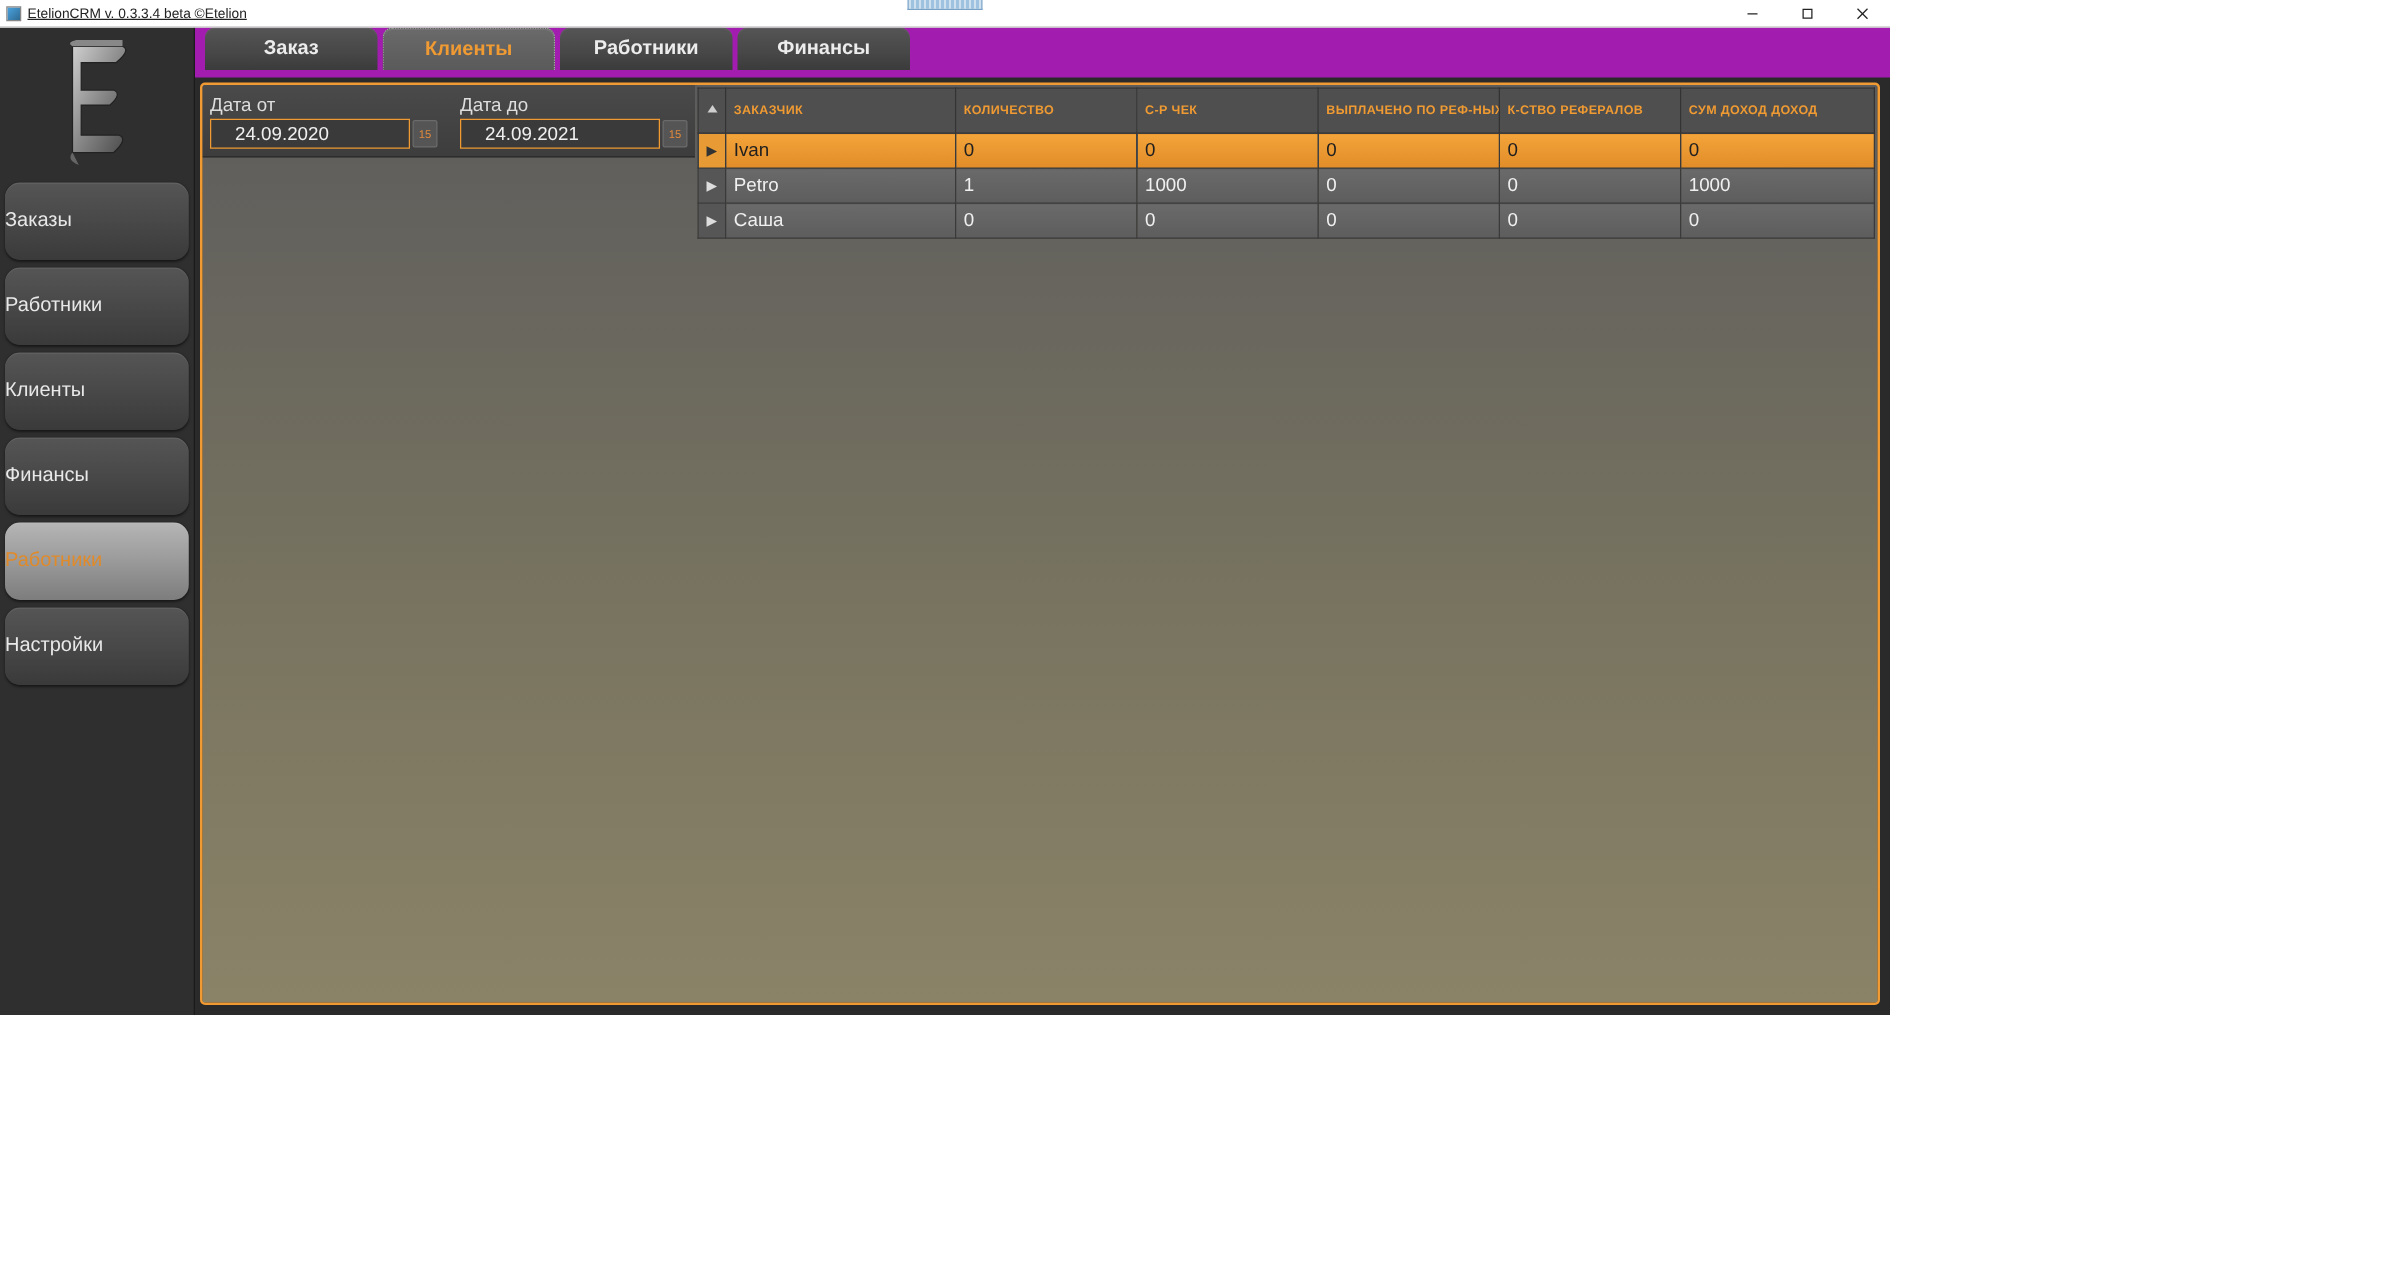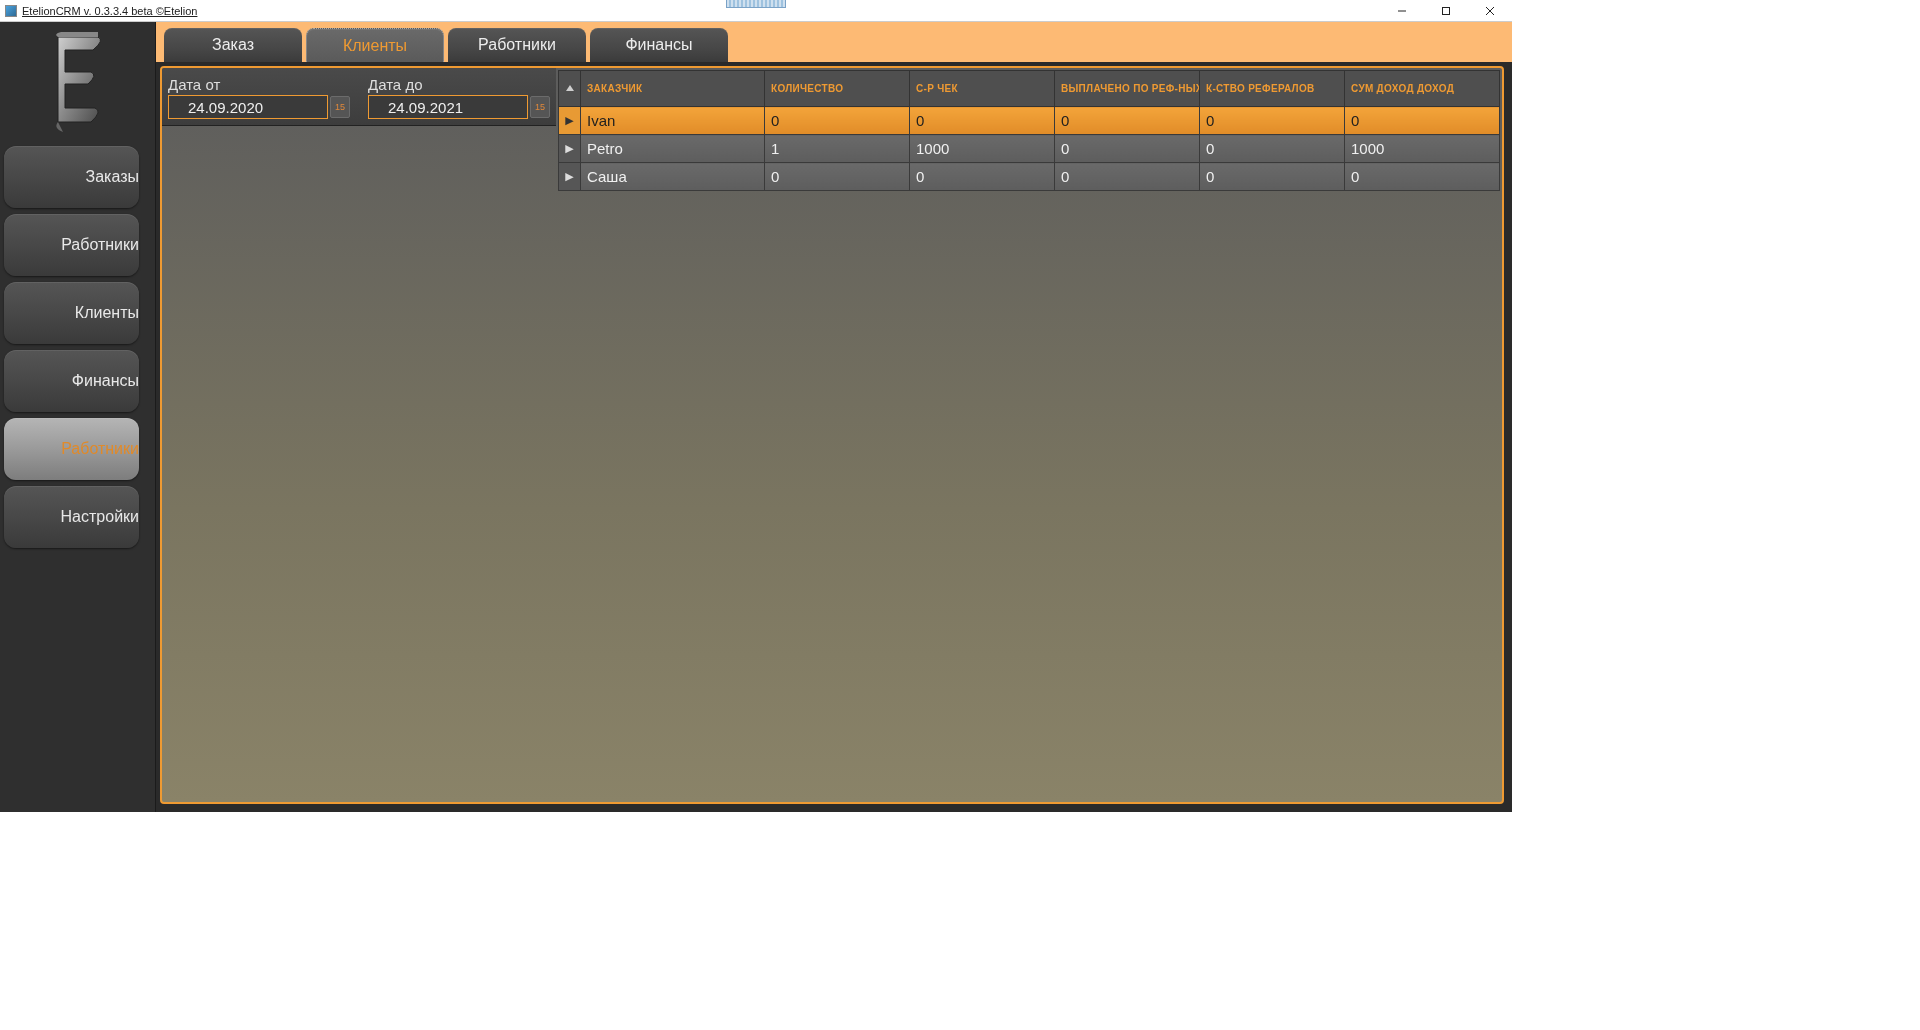--- a/index.html
+++ b/index.html
@@ -49,42 +49,43 @@
   }
   .logo-wrap {
     height: 120px; display:flex; align-items:center; justify-content:center;
   }
   .logo {
     width: 70px; height: 100px;
     display:flex; align-items:center; justify-content:center;
   }
   .side-btn {
     height: 62px;
-    margin: 4px 16px 2px 4px;
+    margin: 4px 4px 2px 4px;
     border-radius: 12px;
     background: linear-gradient(to bottom,#555 0%,#484848 50%,#3a3a3a 100%);
     box-shadow: inset 0 1px 0 rgba(255,255,255,0.08), 0 1px 2px rgba(0,0,0,0.5);
     color: #e8e8e8; font-size: 16px;
-    display:flex; align-items:center; justify-content:flex-end;
+    display:flex; align-items:center; justify-content:flex-start;
     cursor: pointer;
   }
   .side-btn.active {
     background: linear-gradient(to bottom,#b5b5b5 0%,#9a9a9a 50%,#7d7d7d 100%);
     color: #e08a2a;
   }
 
   
   .main { flex: 1; display:flex; flex-direction:column; }
 
   
   .tabs {
     height: 40px;
-    background: #fdba74;
-    display:flex; align-items:flex-end;
+    background: #a21caf;
+    display:flex; align-items:flex-start;
     padding-left: 8px;
+    font-weight: bold;
   }
   .tab {
     height: 34px; min-width: 138px;
     margin-right: 4px; padding: 0 18px;
     border-radius: 8px 8px 0 0;
     background: linear-gradient(to bottom,#555 0%,#474747 60%,#3b3b3b 100%);
     box-shadow: inset 0 1px 0 rgba(255,255,255,0.08);
     color: #ececec; font-size: 16px;
     display:flex; align-items:center; justify-content:center;
     cursor:pointer;

